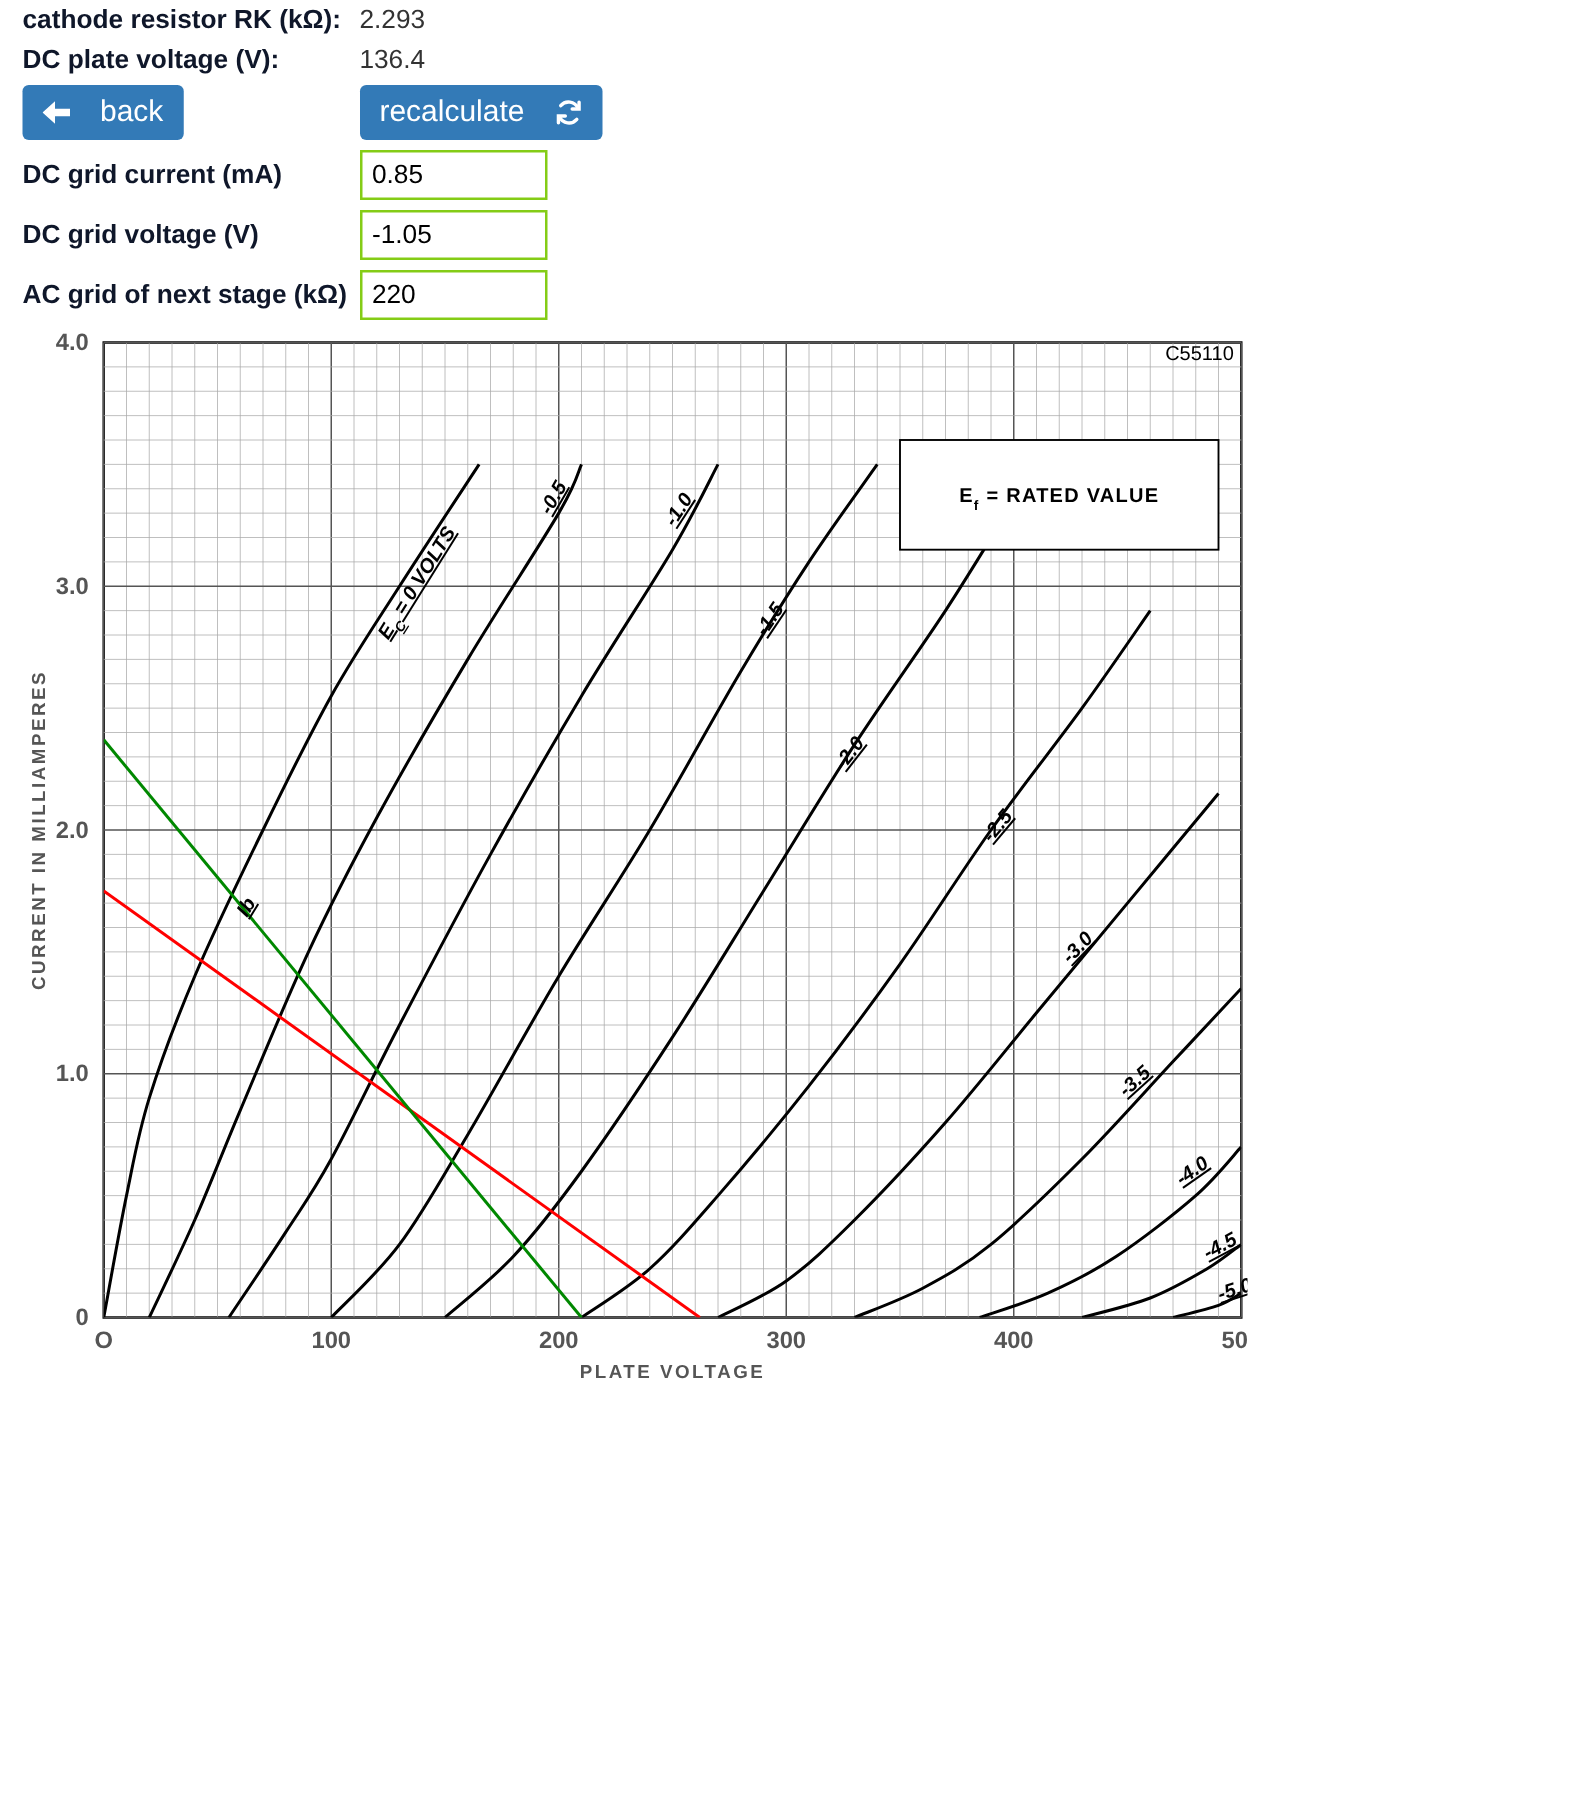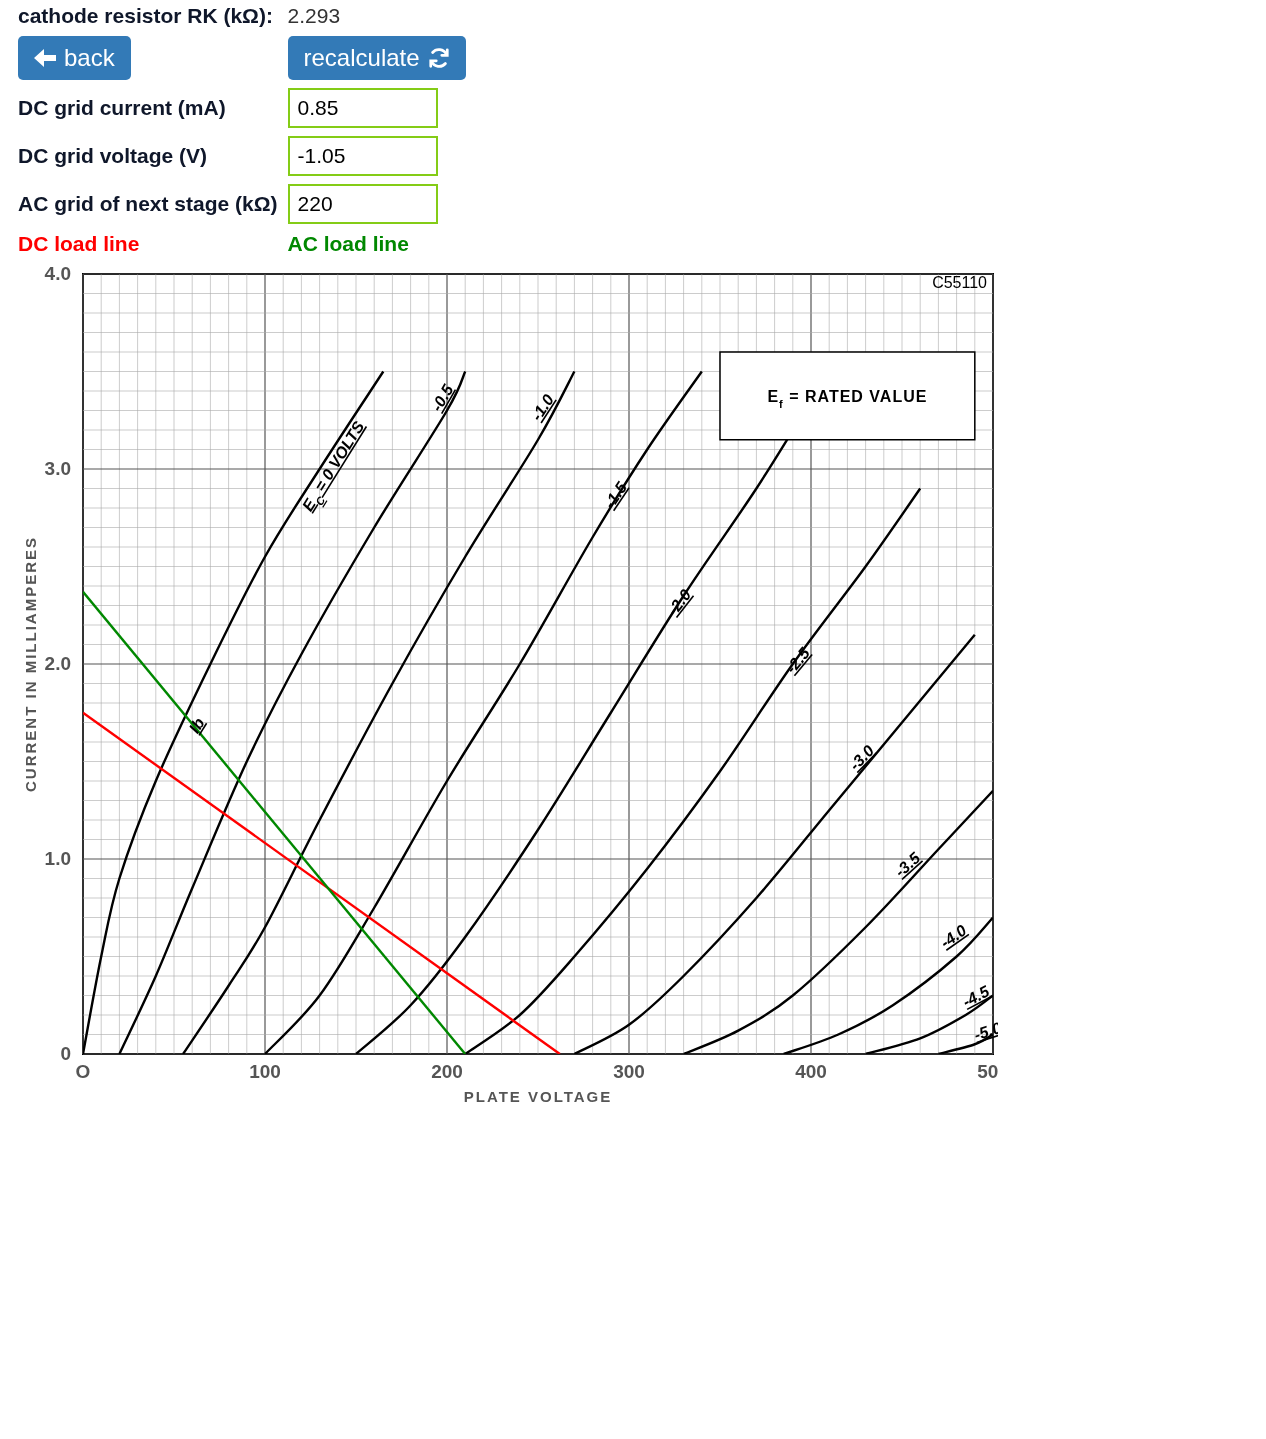--- a/index.html
+++ b/index.html
@@ -1,21 +1,21 @@
 <!DOCTYPE html>
 <html><head>
 <meta charset="utf-8">
 <style>
   html,body{margin:0;padding:0;background:#fff;font-family:Helvetica,Arial,sans-serif;color:#333}
   .wrap{padding:0 18px 20px 18px;font-size:21px}
   table.params{border-collapse:collapse}
   table.params td{padding:4px 10px 4px 0;vertical-align:middle}
   .lbl{font-weight:700;color:#0f172a}
   .val{color:#333}
-  .btn{display:inline-flex;align-items:center;gap:8px;background:#337ab7;color:#fff;border:none;border-radius:5px;padding:10px 16px;font-size:24px;line-height:1;cursor:pointer}
+  .btn{display:inline-flex;align-items:center;gap:24px;background:#337ab7;color:#fff;border:none;border-radius:5px;padding:10px 16px;font-size:24px;line-height:1;cursor:pointer}
   .btn .ic{display:inline-block}
   input.nbox{font-size:21px;padding:6px 8px;border:2px solid #84cc16;width:150px;box-sizing:border-box}
   .dcll{color:#ff0000;font-weight:700}
   .acll{color:#008800;font-weight:700}
   .chart-holder{position:relative;width:980px;height:850px;margin:4px 0 0 0}
   svg{display:block}
   .boxlbl{font:16px Arial;fill:#000}
   .axislbl{font:700 15px Arial;fill:#555;letter-spacing:2px}
   .ticklbl{font:700 19px Arial;fill:#555}
   .curvelbl{font:italic 700 16px Arial;fill:#000;text-decoration:underline}
@@ -23,20 +23,24 @@
 </style>
 </head>
 <body>
 
 <div class="wrap">
   <table class="params">
     <tbody>
         <tr>
       <td class="lbl">cathode resistor RK (kΩ):</td>
       <td class="val">2.293</td>
+    </tr>
+    <tr>
+      <td class="lbl">DC plate voltage (V):</td>
+      <td class="val">136.4</td>
     </tr>
     <tr>
       <td>
         <button class="btn">
           <span class="ic">
             <svg width="22" height="20" viewBox="0 0 22 20">
                   <path d="M22 7 H10 V1 L0 10 L10 19 V13 H22 Z" fill="#fff"></path>
                 </svg>
           </span>
           <span>back</span>
@@ -60,24 +64,20 @@
       <td class="lbl">DC grid current (mA)</td>
       <td><input class="nbox" value="0.85" style=""></td>
     </tr>
     <tr>
       <td class="lbl">DC grid voltage (V)</td>
       <td><input class="nbox" value="-1.05" style=""></td>
     </tr>
     <tr>
       <td class="lbl">AC grid of next stage (kΩ)</td>
       <td><input class="nbox" value="220" style=""></td>
-    </tr>
-    <tr>
-      <td><span class="dcll">DC load line</span></td>
-      <td><span class="acll">AC load line</span></td>
     </tr>
   </tbody>
     </table>
 
   <div class="chart-holder">
     <svg id="chart" width="980" height="850" viewBox="0 0 980 850">
         <g>
           <rect x="65" y="10" width="910" height="780" fill="none" stroke="#000" stroke-width="2"></rect>
           <line x1="65" y1="10" x2="65" y2="790" stroke="#555" stroke-width="1.2"></line>
           <line x1="83.2" y1="10" x2="83.2" y2="790" stroke="#aaa" stroke-width="0.6"></line>

